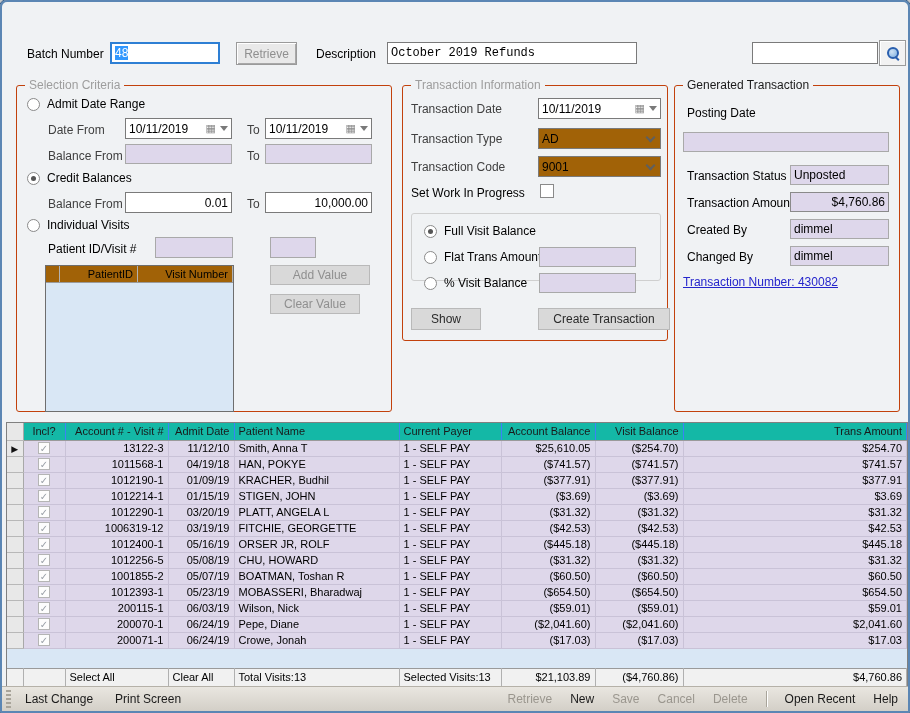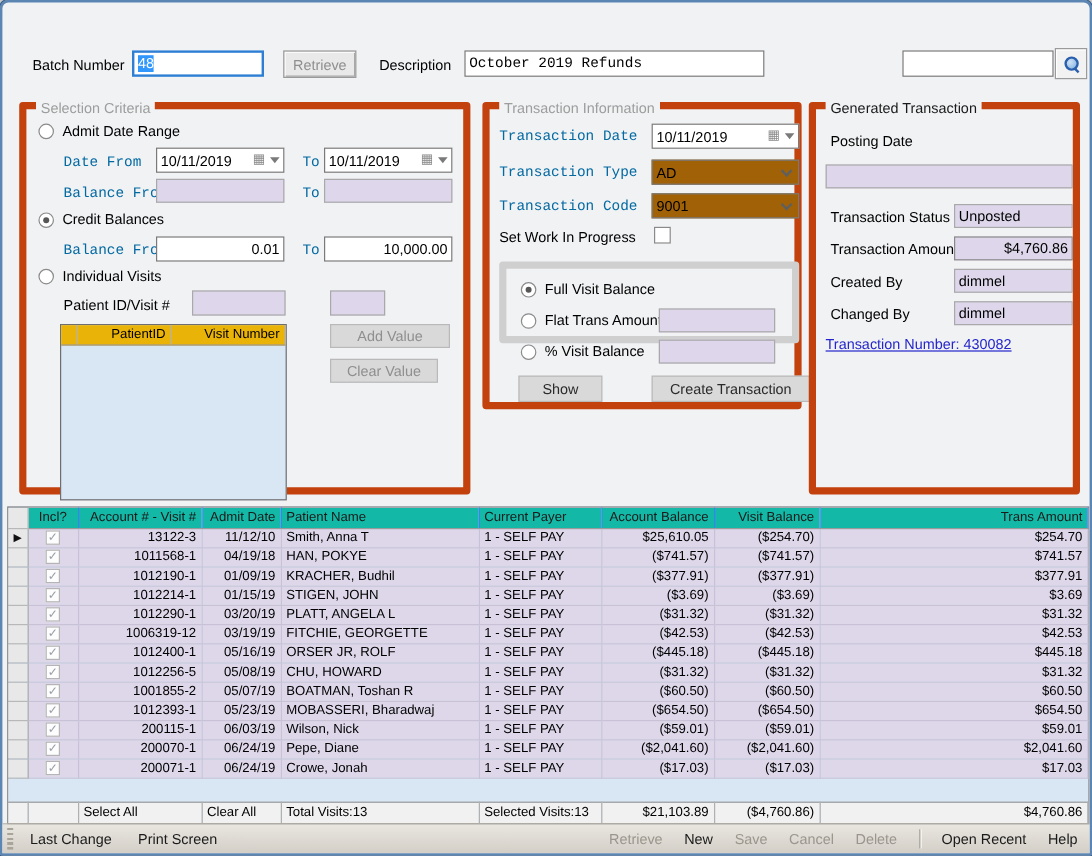--- a/index.html
+++ b/index.html
@@ -15,31 +15,31 @@
     text-shadow:0 1px 1px rgba(0,0,0,.35); }
   .tb-btn { position:absolute; top:5px; width:21px; height:18px; border-radius:3px; font-size:11px;
     display:flex; align-items:center; justify-content:center; cursor:default; }
   .btn-min { right:34px; background:linear-gradient(180deg,#f4dc6e,#d9a72c); border:1px solid #8a6a14; }
   .btn-min .dash { width:10px; height:3px; background:#5c4a08; margin-top:8px; }
   .btn-close { right:8px; background:linear-gradient(180deg,#e09a66,#b76a32); border:1px solid #7c4512;
     color:#fff; font-weight:bold; }
 
   
   .lbl { position:absolute; font-size:12px; color:#000; white-space:nowrap; }
-  .lbl.dis { color:#0369a1;font-family:Liberation Mono, monospace; }
+  .lbl.dis { color:#404040; }
   .field { position:absolute; background:#fff; border:1px solid #7a7a7a; font-size:12px;
     display:flex; align-items:center; padding:0 3px; overflow:hidden; white-space:nowrap; }
   .field.lav { background:#ded7eb; border:1px solid #a9a9a9; }
   .field.right { justify-content:flex-end; }
   .btn { position:absolute; background:#d9d9d9; border:1px solid #b9b9b9; font-size:12px; color:#2a2a2a;
     display:flex; align-items:center; justify-content:center; cursor:default; }
   .btn.dis { color:#8f8f8f; }
   .btn.raised { background:#e9e9e9; border:1px solid #9a9a9a;
     box-shadow:inset 1px 1px 0 #ffffff, inset -1px -1px 0 #a8a8a8; }
-  .groupbox { position:absolute; border:6px solid #c2410c; border-radius:3px; }
+  .groupbox { position:absolute; border:1px solid #c2410c; border-radius:3px; }
   .groupbox > .gb-title { position:absolute; top:-8px; left:8px; background:#f0f2f4; padding:0 4px;
     font-size:12px; color:#9d9d9d; }
   .groupbox > .gb-title.dark { color:#1a1a1a; }
   .radio { position:absolute; width:13px; height:13px; border:1px solid #8a8a8a; border-radius:50%;
     background:#fff; }
   .radio.sel::after { content:""; position:absolute; left:3px; top:3px; width:5px; height:5px;
     border-radius:50%; background:#565656; }
   .checkbox { position:absolute; width:14px; height:14px; border:1px solid #8a8a8a; background:#fff; }
   .cal-ico { color:#8a8a8a; font-size:11px; margin-left:auto; line-height:1; }
   .dd-arrow { width:0; height:0; border-left:4px solid transparent; border-right:4px solid transparent;
@@ -54,21 +54,21 @@
   .search-btn { position:absolute; left:877px; top:38px; width:27px; height:26px; background:#f2f2f2;
     border:1px solid #9a9a9a; box-shadow:inset 1px 1px 0 #fff; display:flex; align-items:center; justify-content:center; }
   .mag { position:relative; width:12px; height:12px; }
   .mag::before { content:""; position:absolute; left:0; top:0; width:8px; height:8px; border:2px solid #2a5fae;
     border-radius:50%; background:radial-gradient(circle at 35% 35%, #cfe2f5, #7fb0e0); }
   .mag::after { content:""; position:absolute; left:9px; top:9px; width:5px; height:2px; background:#2a5fae;
     transform:rotate(45deg); transform-origin:0 0; }
 
   
   .visit-list { position:absolute; background:#d9e7f5; border:1px solid #6e6e6e; }
-  .vl-head { display:flex; height:17px; background:#eab308; border-bottom:1px solid #9a9a9a; font-size:11px;justify-content:space-between; }
+  .vl-head { display:flex; height:17px; background:#a16207; border-bottom:1px solid #9a9a9a; font-size:11px;justify-content:space-between; }
   .vl-head > div { border-right:1px solid #b2b2b2; display:flex; align-items:center; justify-content:flex-end; padding-right:4px; }
 
   
   .grid-wrap { position:absolute; left:4px; top:420px; width:902px; height:265px;
     border:1px solid #808080; background:#d9e7f5; }
   table.grid { width:900px; height:263px; border-collapse:collapse; table-layout:fixed; font-size:11px; }
   table.grid th { background:#14b8a6; font-weight:normal; color:#1a1a1a; height:17px;
     border-right:1px solid #3b82f6; border-bottom:1px solid #9a9a9a; padding:0 4px; overflow:hidden; white-space:nowrap; }
   table.grid td { height:16px; background:#ded7ea; border-right:1px solid #c9c2d7; border-bottom:1px solid #c9c2d7;
     padding:0 4px; overflow:hidden; white-space:nowrap; color:#000; }
@@ -200,21 +200,21 @@
       <div class="radio sel" style="left:12px; top:11px;"></div>
       <span class="lbl" style="left:32px; top:10px;">Full Visit Balance</span>
       <div class="radio" style="left:12px; top:37px;"></div>
       <span class="lbl" style="left:32px; top:36px;">Flat Trans Amount</span>
       <div class="field lav" style="left:127px; top:33px; width:97px; height:20px;"></div>
       <div class="radio" style="left:12px; top:63px;"></div>
       <span class="lbl" style="left:32px; top:62px;">% Visit Balance</span>
       <div class="field lav" style="left:127px; top:59px; width:97px; height:20px;"></div>
     </div>
 
-    <div class="btn" style="left:24px; top:222px; width:70px; height:22px;">Show</div>
+    <div class="btn" style="left:8px; top:222px; width:70px; height:22px;">Show</div>
     <div class="btn" style="left:135px; top:222px; width:132px; height:22px;">Create Transaction</div>
   </div>
 
   <div class="groupbox" style="left:672px; top:83px; width:226px; height:327px;">
     <span class="gb-title dark">Generated Transaction</span>
 
     <span class="lbl" style="left:12px; top:20px;">Posting Date</span>
     <div class="field lav" style="left:8px; top:46px; width:206px; height:20px;">
       <span></span>
     </div>

